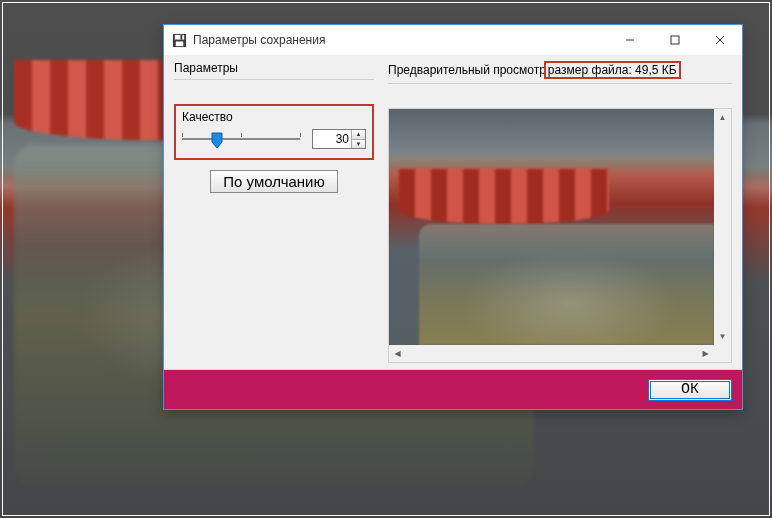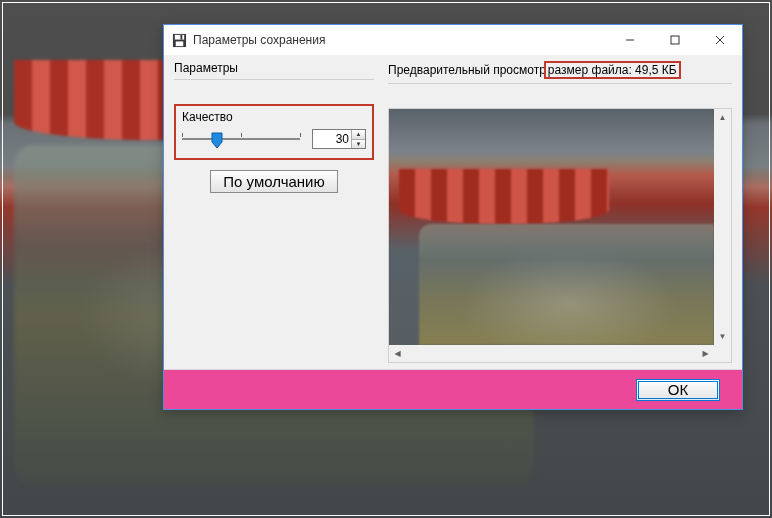--- a/index.html
+++ b/index.html
@@ -245,23 +245,24 @@
   .scroll-track-v { flex: 1; background: #f0f0f0; }
   .scroll-track-h { flex: 1; background: #f0f0f0; }
 
   
   .footer {
     height: 40px;
     border-top: 1px solid #d8d8d8;
     display: flex;
     justify-content: flex-end;
     align-items: center;
-    padding: 0 22px;
+    padding: 0 10px;
     gap: 6px;
-    background: #ec4899;
+    background: #be185d;
+    font-family: Liberation Mono, monospace;
   }
   .footer .btn { width: 84px; height: 22px; padding: 0; }
 </style>
 </head>
 <body>
 
 <div class="bg"></div>
 <div class="bg-plaid"></div>
 <div class="bg-bottle"></div>
 <div class="outer-border"></div>

